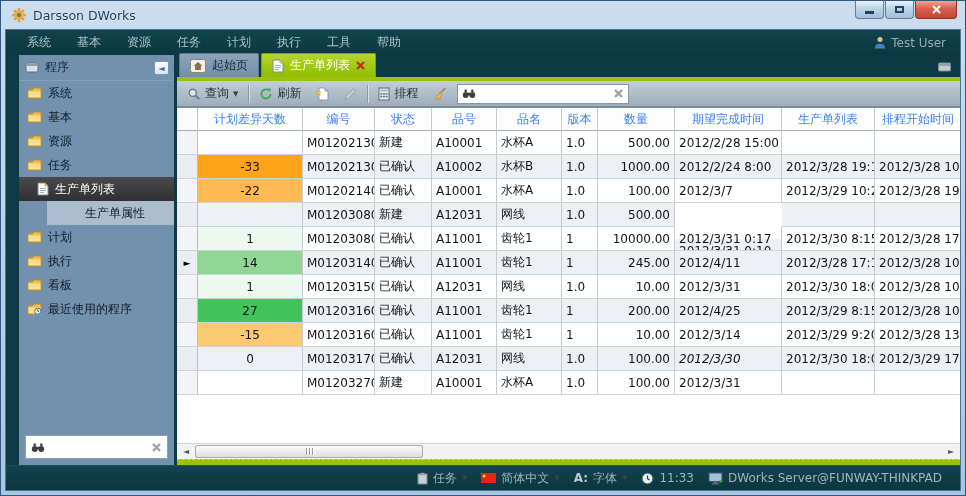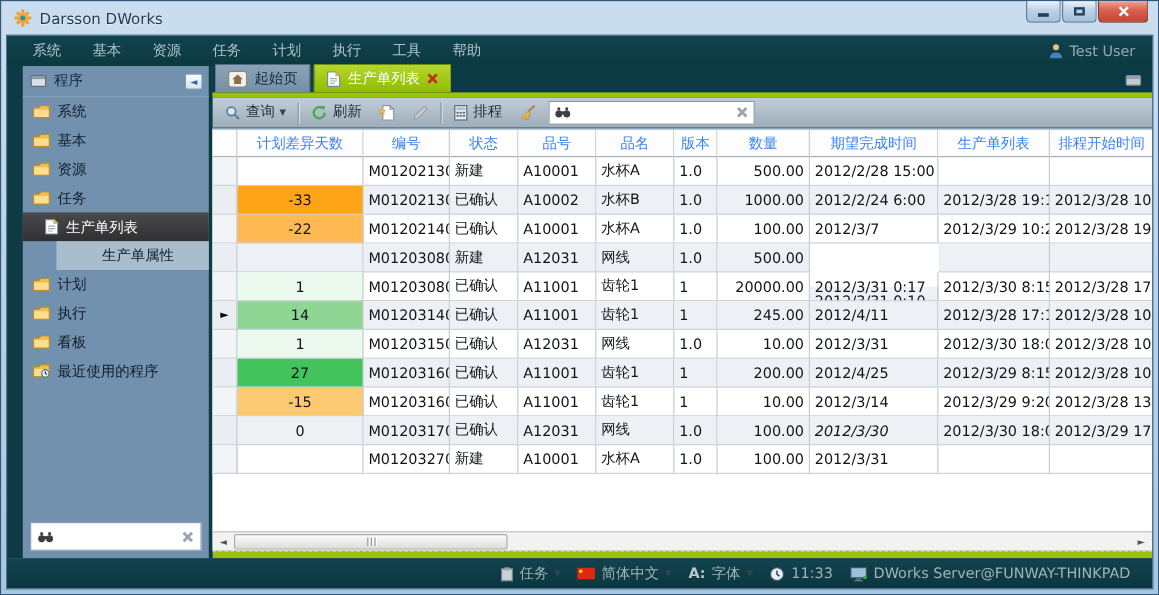--- a/index.html
+++ b/index.html
@@ -413,21 +413,21 @@
               </div>
               <div class="tr alt">
                 <div class="cell sel"></div>
                 <div class="cell al-c" style="width: 105px; background: rgb(255, 164, 23);">-33</div>
                 <div class="cell" style="width: 72px;">M012021302</div>
                 <div class="cell" style="width: 57px;">已确认</div>
                 <div class="cell" style="width: 65px;">A10002</div>
                 <div class="cell" style="width: 65px;">水杯B</div>
                 <div class="cell" style="width: 36px;">1.0</div>
                 <div class="cell al-r" style="width: 77px;">1000.00</div>
-                <div class="cell" style="width: 107px;">2012/2/24 6:00</div>
+                <div class="cell" style="width: 107px;">2012/2/24 8:00</div>
                 <div class="cell" style="width: 93px;">2012/3/28 19:10</div>
                 <div class="cell" style="width: 87px;">2012/3/28 10:52</div>
                 <div class="cell" style="width: 40px;"></div>
               </div>
               <div class="tr">
                 <div class="cell sel"></div>
                 <div class="cell al-c" style="width: 105px; background: rgb(255, 185, 83);">-22</div>
                 <div class="cell" style="width: 72px;">M012021401</div>
                 <div class="cell" style="width: 57px;">已确认</div>
                 <div class="cell" style="width: 65px;">A10001</div>
@@ -454,21 +454,21 @@
                 <div class="cell" style="width: 40px; background: rgb(155, 155, 155);">#</div>
               </div>
               <div class="tr">
                 <div class="cell sel"></div>
                 <div class="cell al-c" style="width: 105px; background: rgb(235, 249, 238);">1</div>
                 <div class="cell" style="width: 72px;">M012030802</div>
                 <div class="cell" style="width: 57px;">已确认</div>
                 <div class="cell" style="width: 65px;">A11001</div>
                 <div class="cell" style="width: 65px;">齿轮1</div>
                 <div class="cell" style="width: 36px;">1</div>
-                <div class="cell al-r" style="width: 77px;">20000.00</div>
+                <div class="cell al-r" style="width: 77px;">10000.00</div>
                 <div class="cell" style="width: 107px;">2012/3/31 0:17</div>
                 <div class="cell" style="width: 93px; text-align: center;">2012/3/30 8:15</div>
                 <div class="cell" style="width: 87px;">2012/3/28 17:13</div>
                 <div class="cell" style="width: 40px;"></div>
               </div>
               <div class="tr alt">
                 <div class="cell sel">►</div>
                 <div class="cell al-c" style="width: 105px; background: rgb(143, 214, 148);">14</div>
                 <div class="cell" style="width: 72px;">M012031402</div>
                 <div class="cell" style="width: 57px;">已确认</div>

